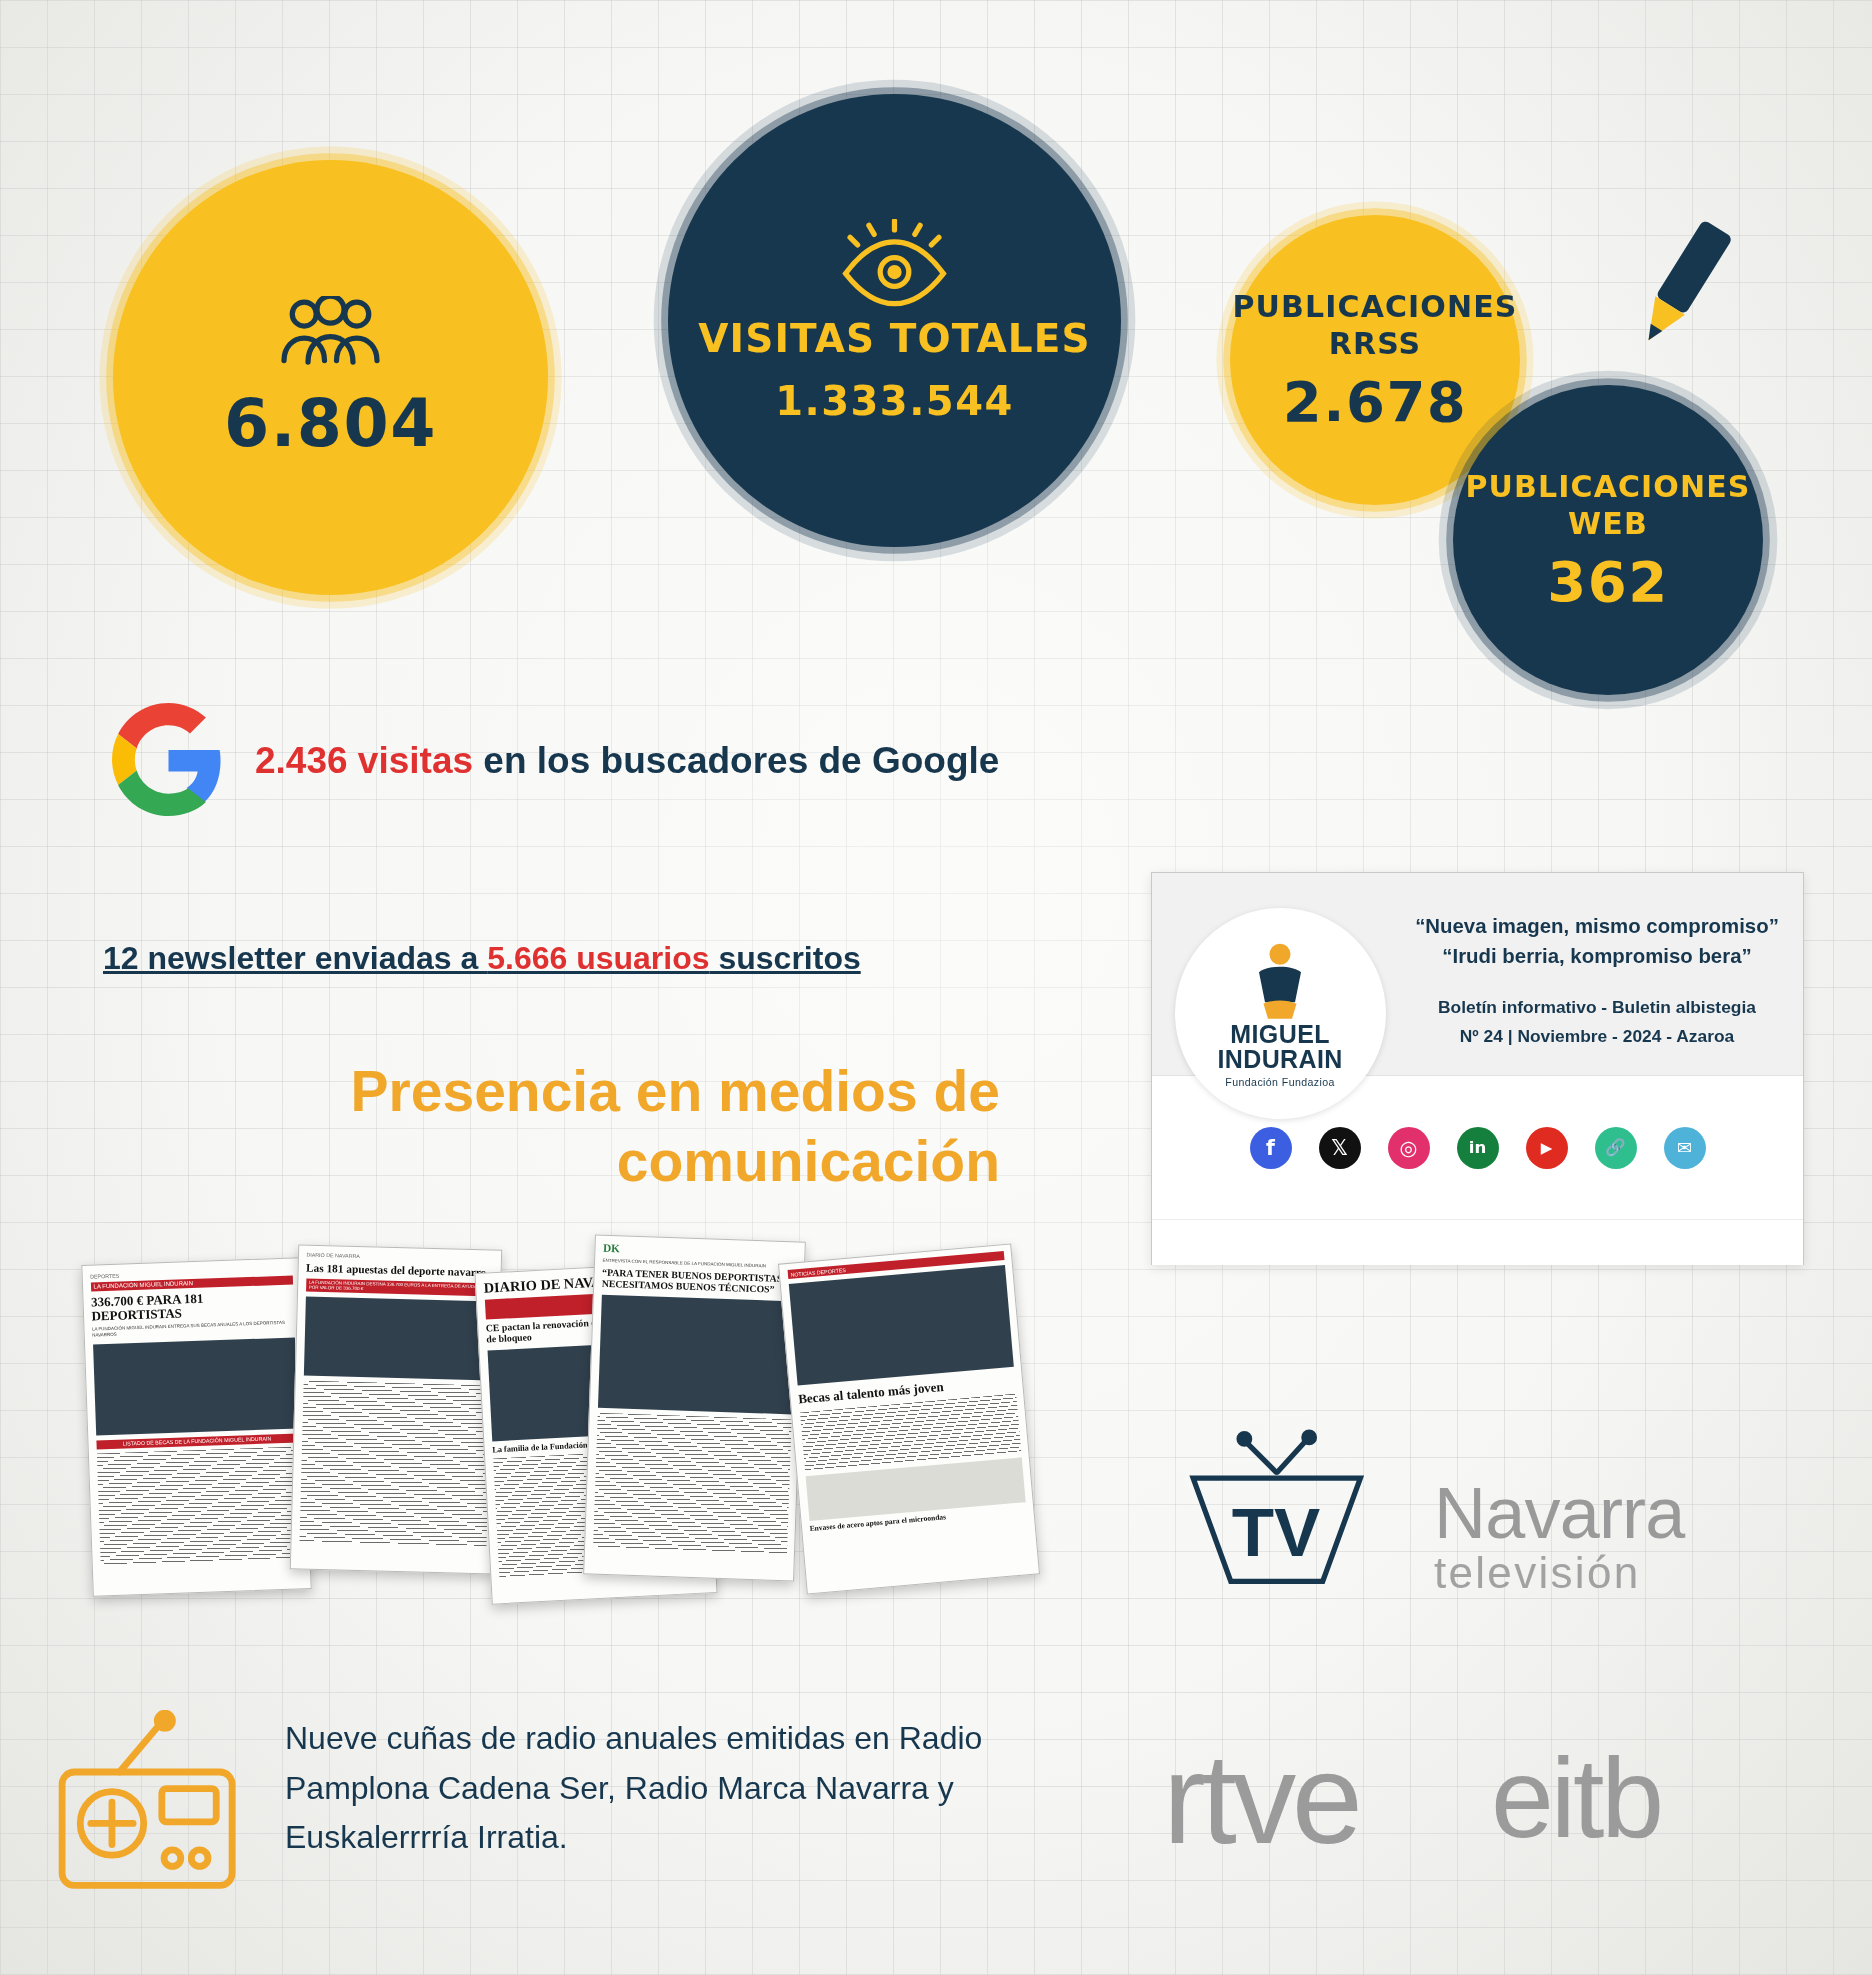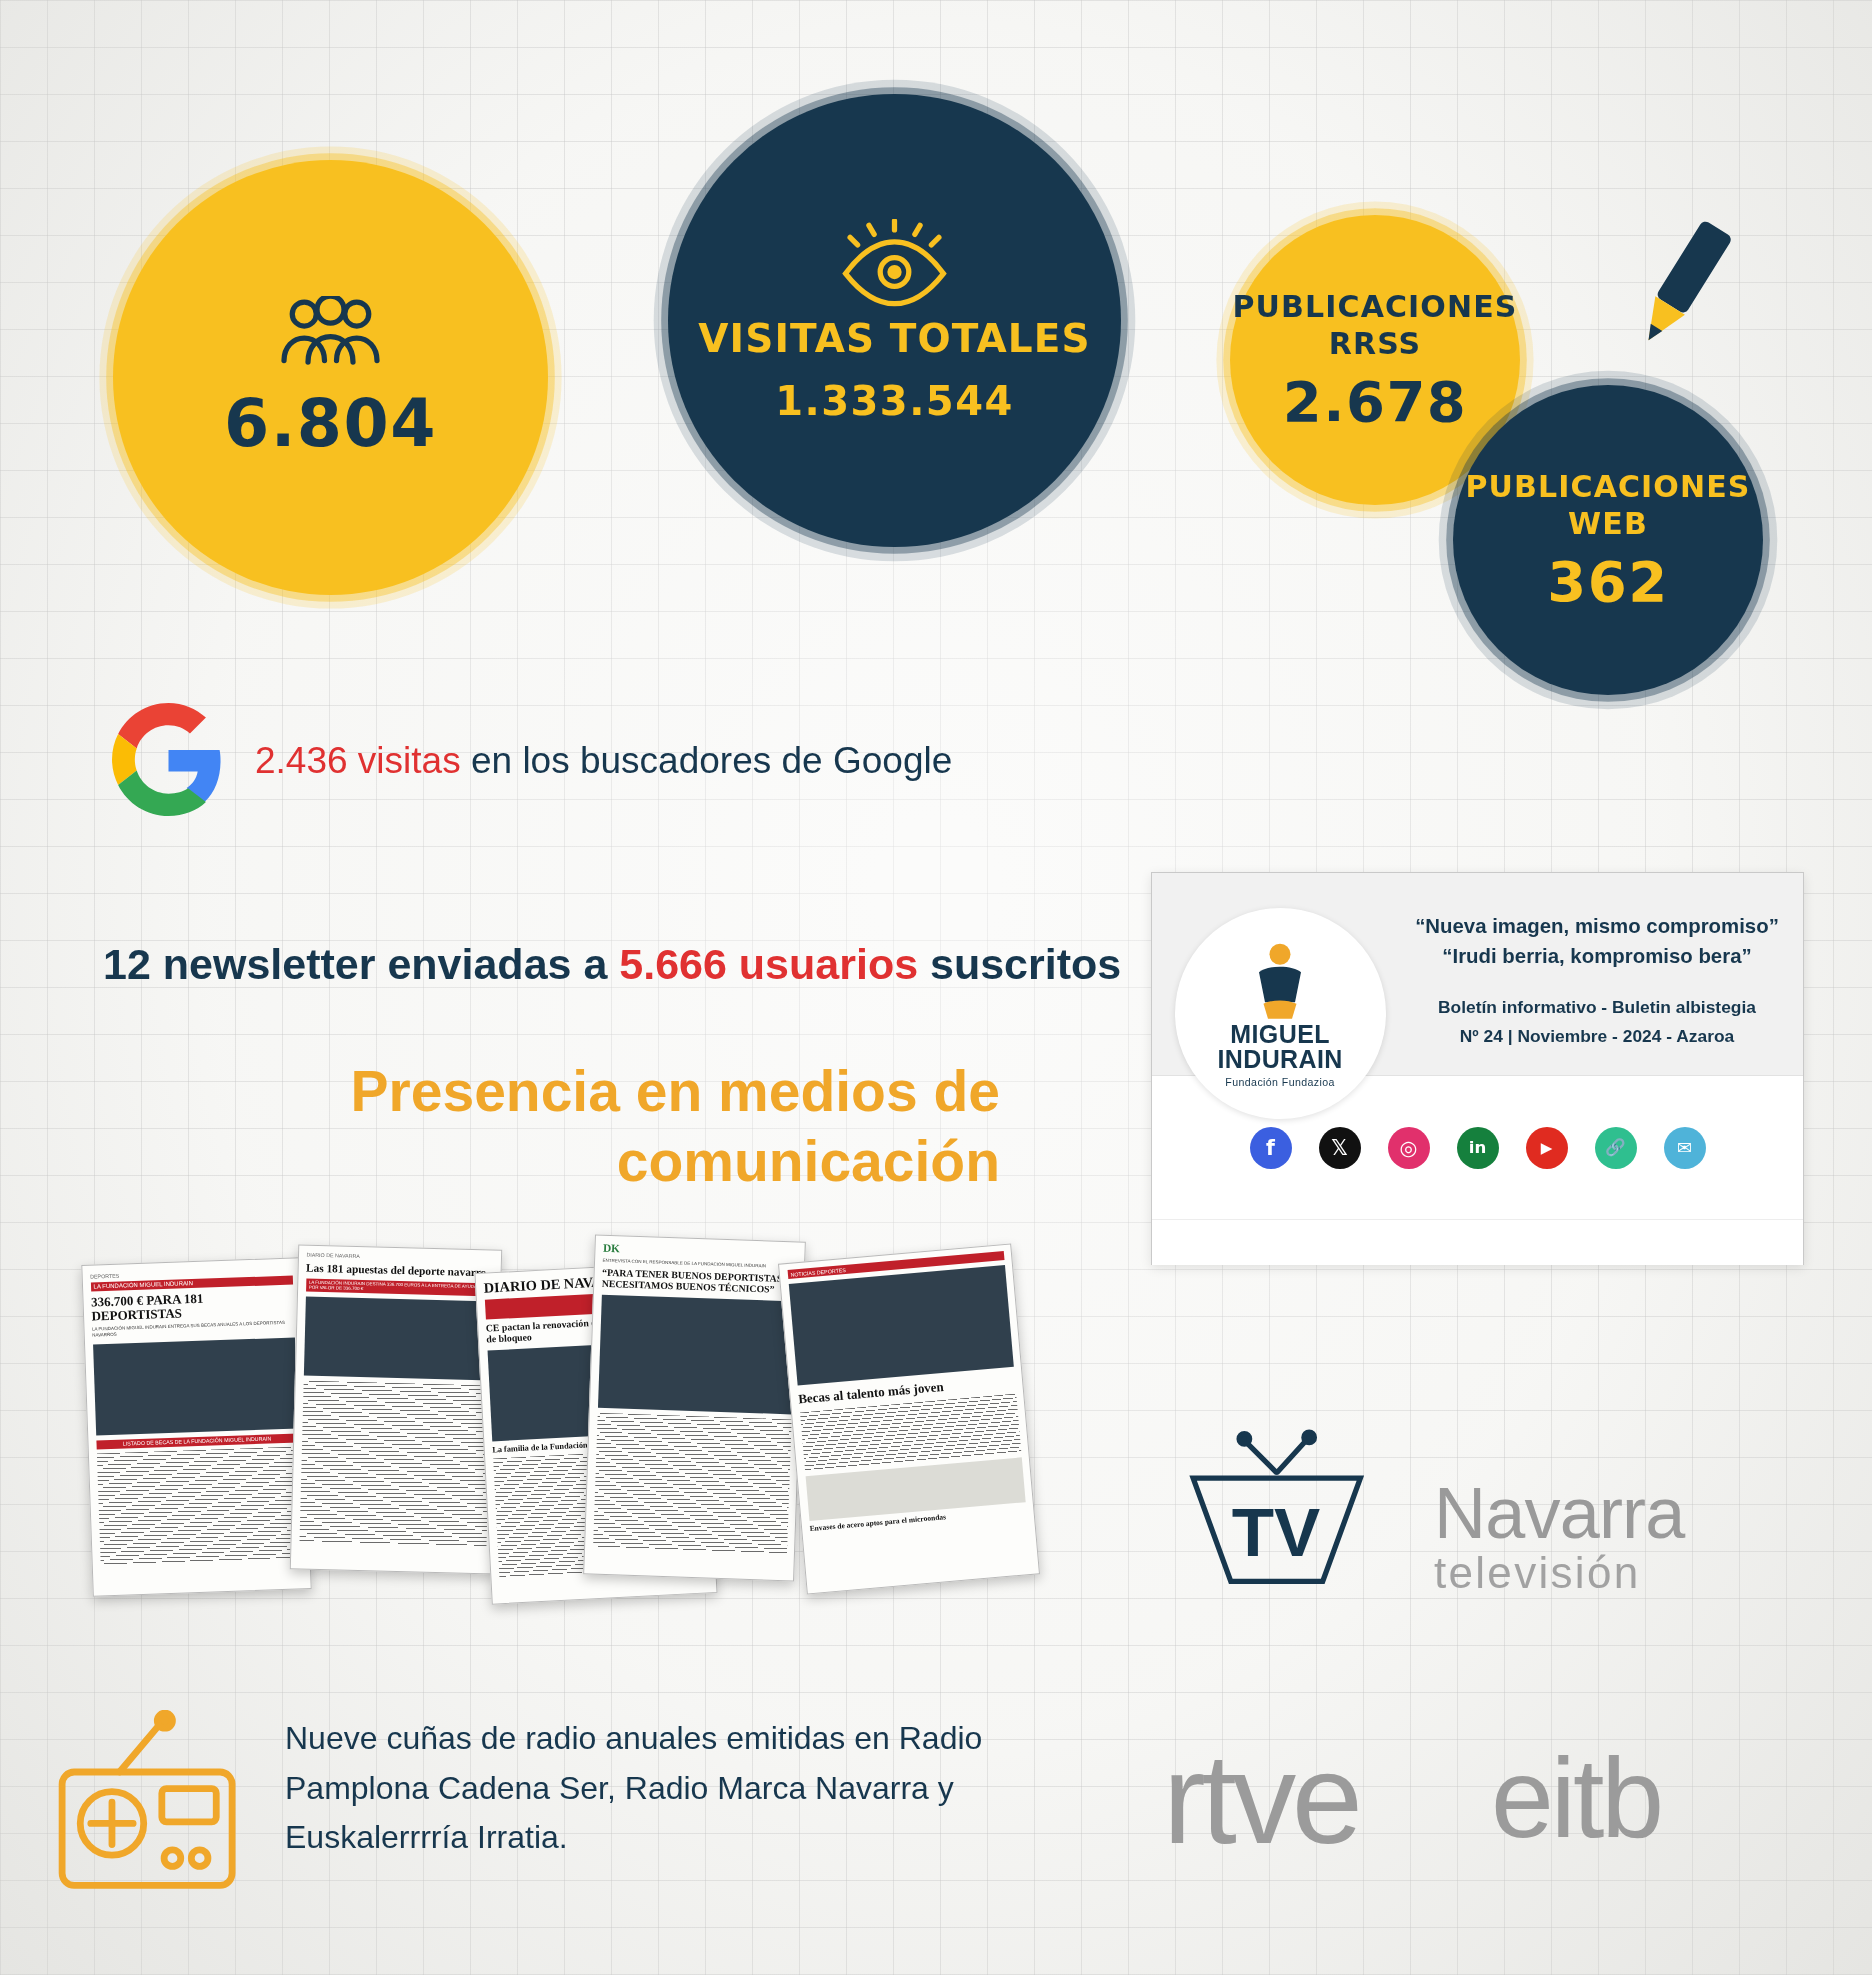--- a/index.html
+++ b/index.html
@@ -107,33 +107,34 @@
   #pencil { position: absolute; left: 1589px; top: 211px; width: 174px; height: 159px; }
 
   
   #google-row {
     position: absolute;
     left: 112px; top: 702px;
     display: flex; align-items: center; gap: 30px;
   }
   #google-text {
     font-size: 37px;
-    font-weight: normal;
+    font-weight: bold;
     color: #17374e;
     font-family: "Liberation Sans", sans-serif;
   }
   #google-text .hl { color: #e03131; }
 
   
   #newsletter-text {
     position: absolute;
     left: 103px; top: 940px;
-    font-size: 43px;
+    font-size: 32px;
     font-weight: bold;
     color: #17374e;
+    text-decoration: underline;
   }
   #newsletter-text .hl { color: #e03131; }
 
   
   #media-title {
     position: absolute;
     left: 147px; top: 1057px;
     width: 853px;
     text-align: right;
     font-size: 57px;

